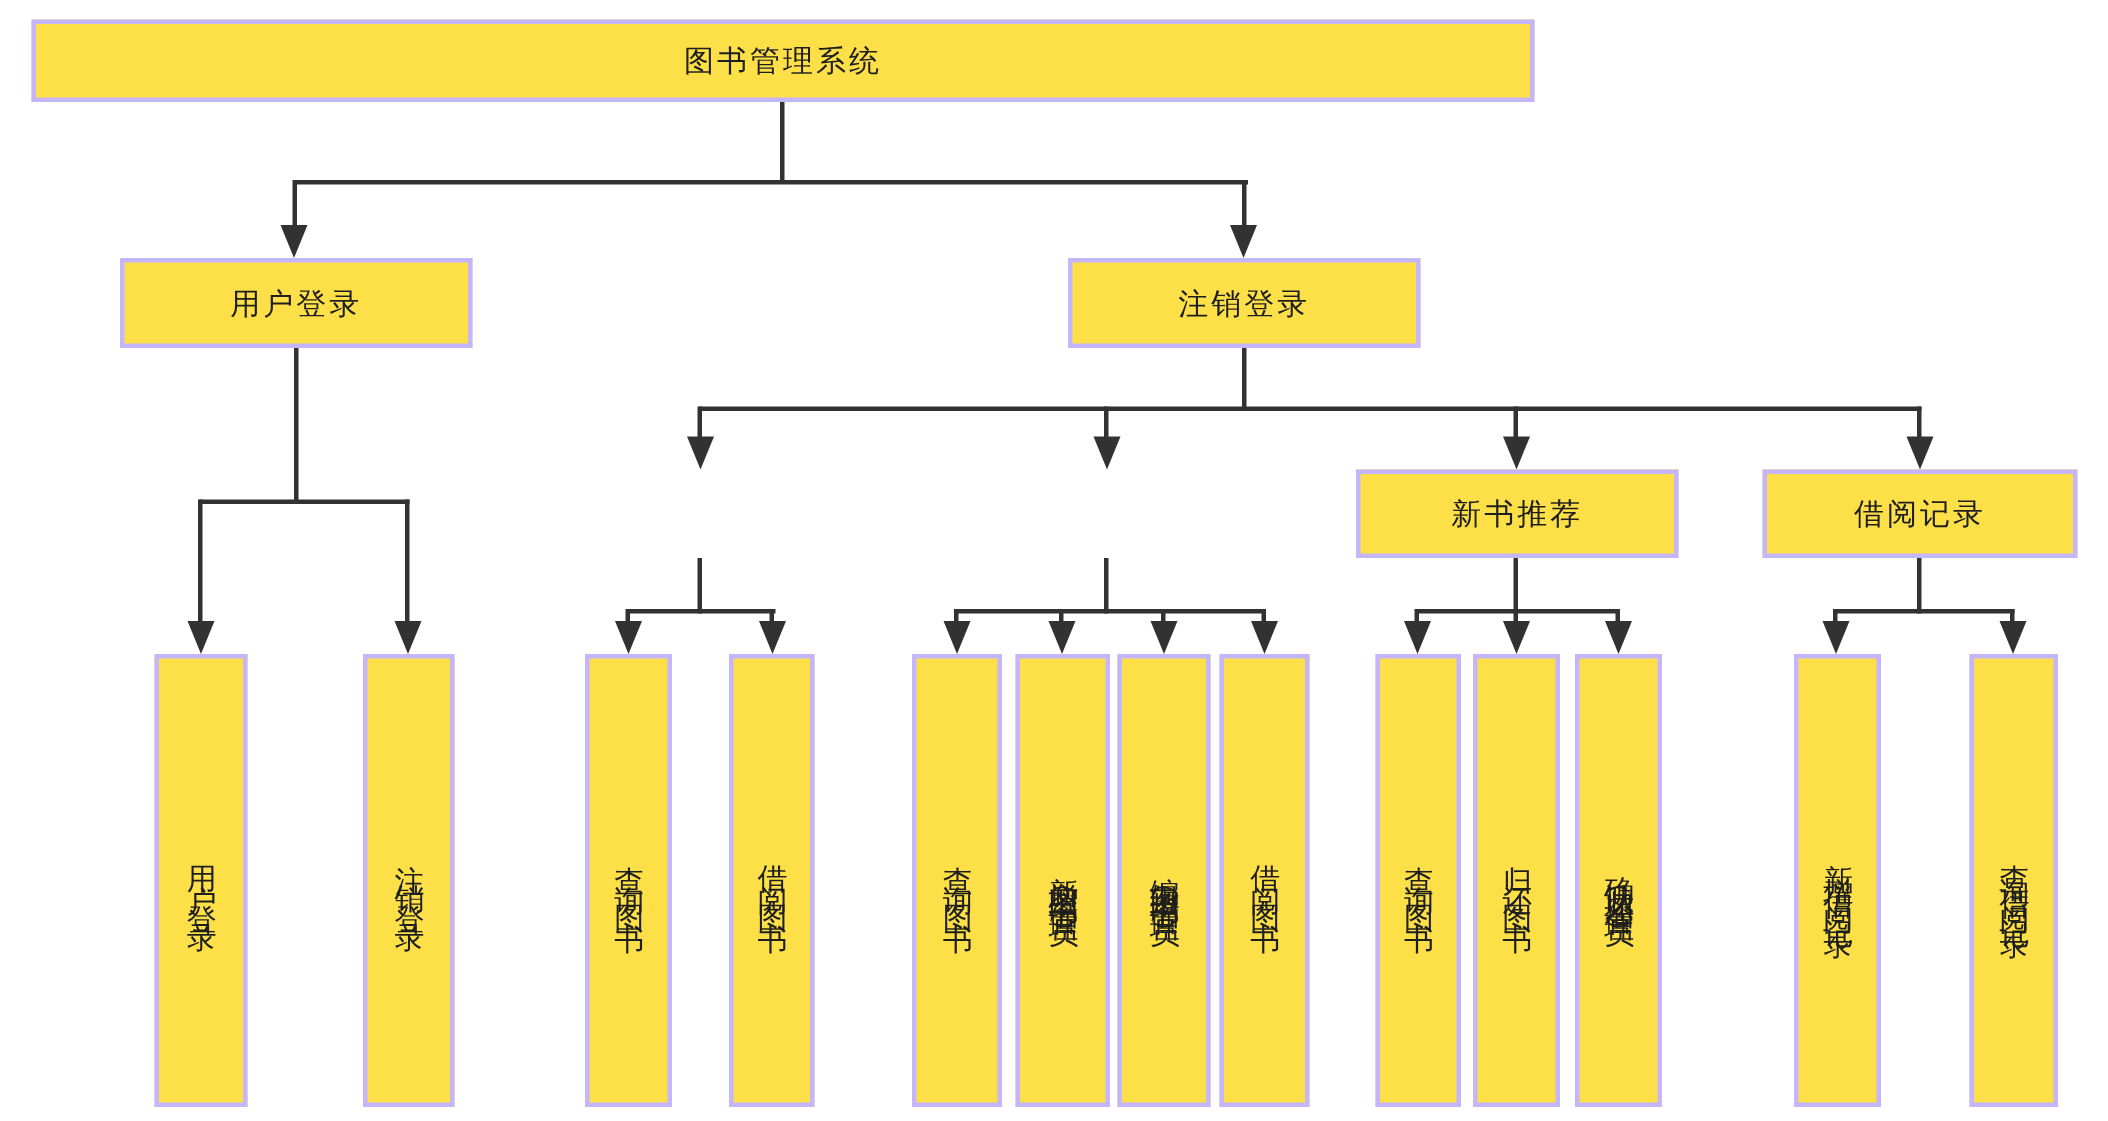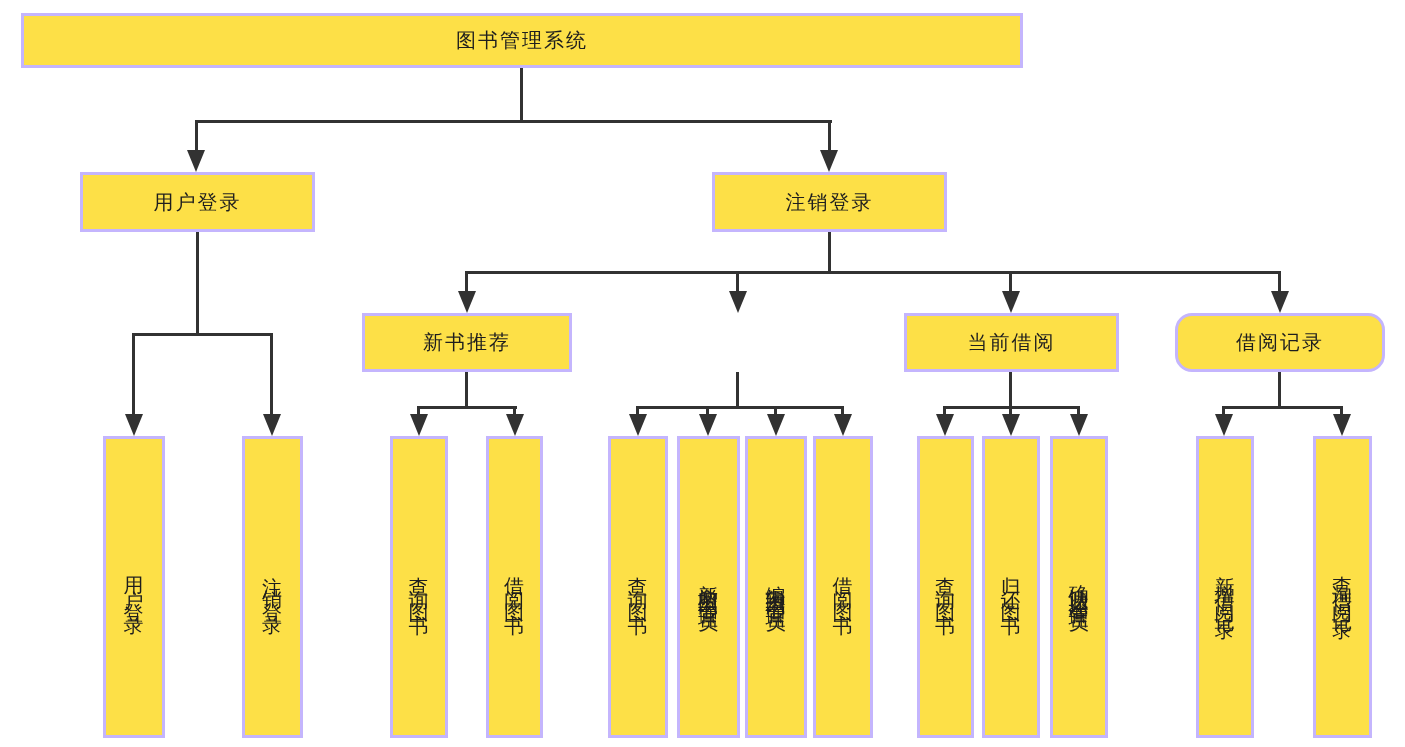--- a/index.html
+++ b/index.html
@@ -57,27 +57,24 @@
     <span>图书管理系统</span>
   </div>
 
   <div class="node" style="left:80px;top:172px;width:235px;height:60px;">
     <span>用户登录</span>
   </div>
   <div class="node" style="left:712px;top:172px;width:235px;height:60px;">
     <span>注销登录</span>
   </div>
 
-  <div class="node" style="left:362px;top:313px;width:210px;height:59px;">
+  <div class="node" style="left:904px;top:313px;width:215px;height:59px;">
     <span>新书推荐</span>
   </div>
-  <div class="node" style="left:904px;top:313px;width:215px;height:59px;">
-    <span>当前借阅</span>
-  </div>
-  <div class="node" style="left:1175px;top:313px;width:210px;height:59px;border-radius:17px;">
+  <div class="node" style="left:1175px;top:313px;width:210px;height:59px;">
     <span>借阅记录</span>
   </div>
 
   <div class="node leaf" style="left:103px;top:436px;width:62px;height:302px;">
     <span class="leaf-label ls-short">用户登录</span>
   </div>
   <div class="node leaf" style="left:242px;top:436px;width:61px;height:302px;">
     <span class="leaf-label ls-short">注销登录</span>
   </div>
 

